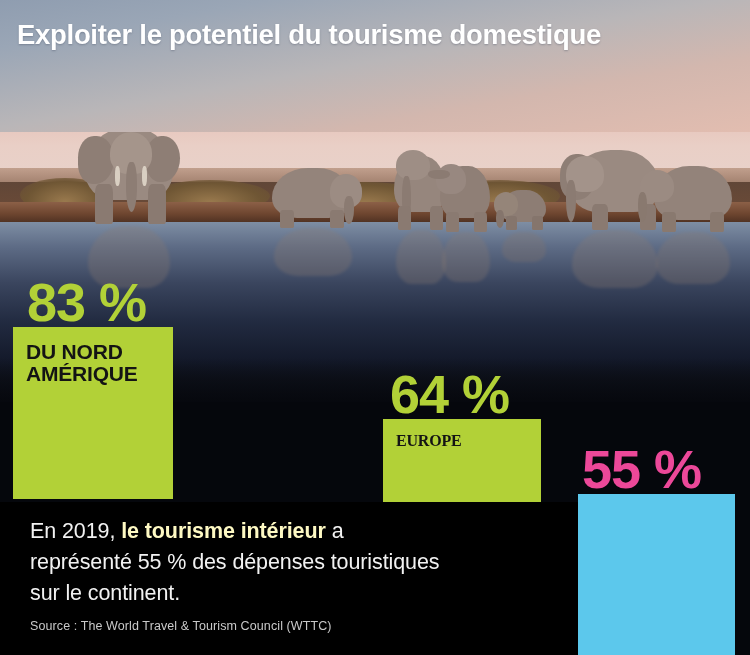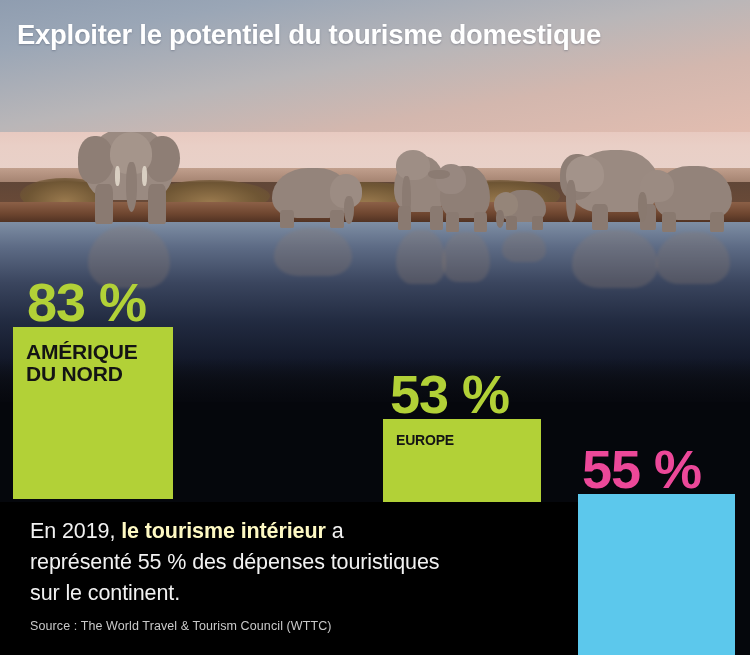--- a/index.html
+++ b/index.html
@@ -186,30 +186,30 @@
   <div class="header">
     <div class="header-title">Exploiter le potentiel du tourisme domestique</div>
   </div>
 
   <div class="bars-layer">
 
     <div class="bar" style="left:13px; top:327px; width:160px; height:172px;">
       <div class="bar-rect" style="background:#b2d137;"></div>
       <div class="bar-pct" style="left:14px; top:-52px; font-size:54px; color:#b2d137;">83 %</div>
       <div class="bar-label" style="left:13px; top:14px; font-size:21px;">
+        <div>DU NORD</div>
         <div>AMÉRIQUE</div>
-        <div>DU NORD</div>
       </div>
     </div>
 
 
     <div class="bar" style="left:383px; top:419px; width:158px; height:236px;">
       <div class="bar-rect" style="background:linear-gradient(180deg,#b2d137 0%,#b2d137 62%,#7fa42c 88%,#4e7a1e 100%);"></div>
-      <div class="bar-pct" style="left:7px; top:-52px; font-size:54px; color:#b2d137;">53 %</div>
-      <div class="bar-label" style="left:13px; top:14px; font-size:14px;">
+      <div class="bar-pct" style="left:7px; top:-52px; font-size:54px; color:#b2d137;">64 %</div>
+      <div class="bar-label" style="left:13px; top:14px; font-size:16px;font-family:Liberation Serif, serif;">
         <div>EUROPE</div>
       </div>
     </div>
 
     <div class="bar" style="left:578px; top:494px; width:157px; height:161px;">
       <div class="bar-rect" style="background:#5cc8ec;"></div>
       <div class="bar-pct" style="left:4px; top:-52px; font-size:54px; color:#ec4899;">55 %</div>
     </div>
   </div>
 

